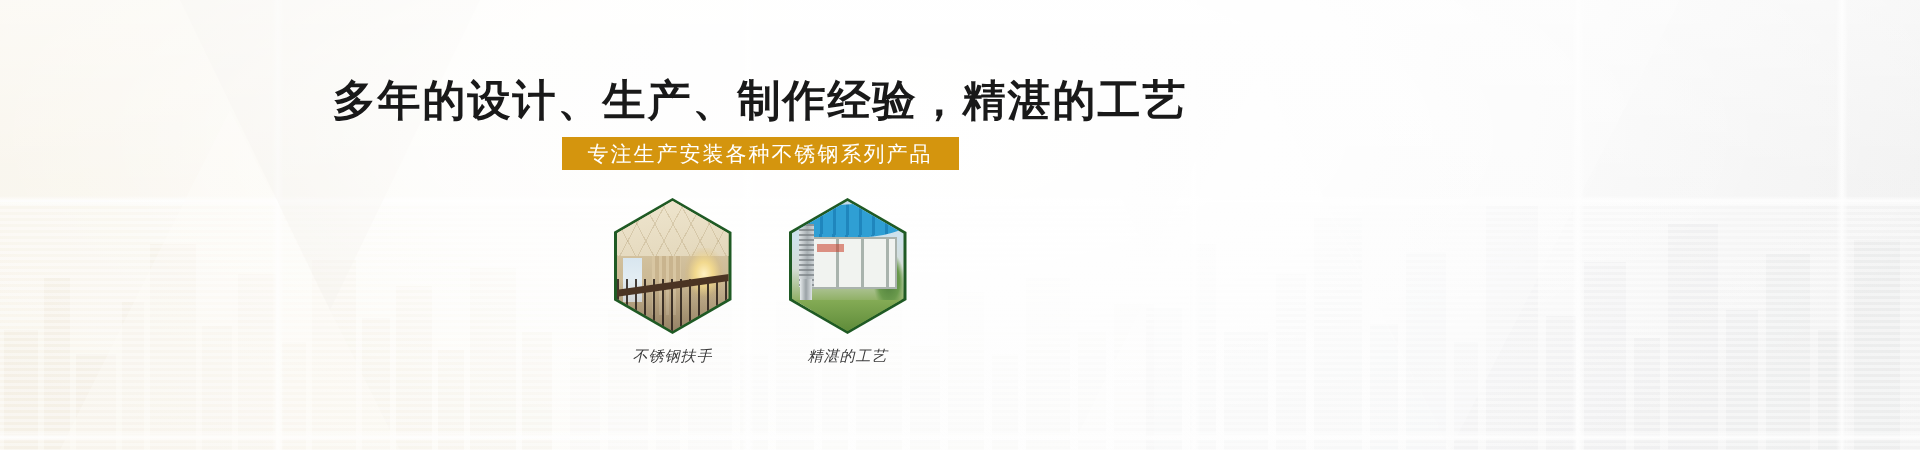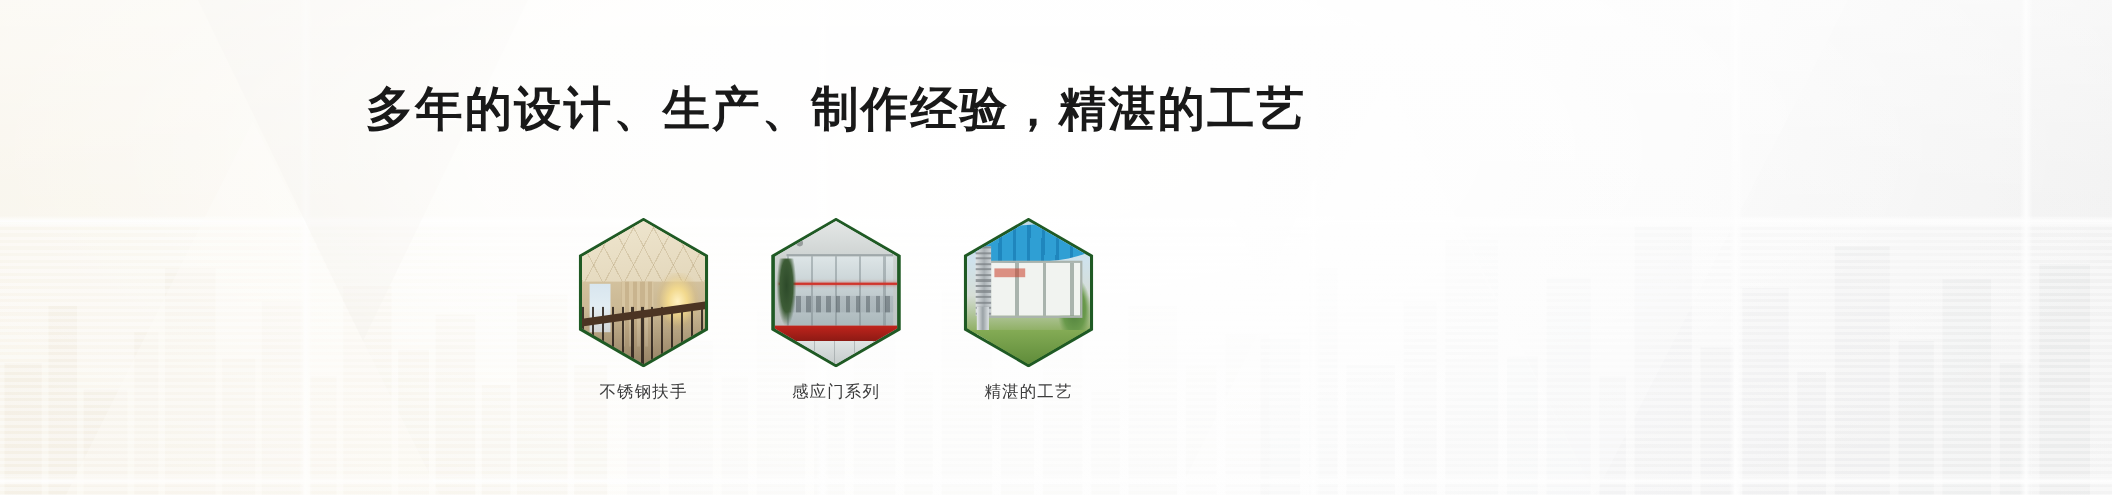--- a/index.html
+++ b/index.html
@@ -173,20 +173,21 @@
 
   
 
   .cards {
     position: absolute;
     top: 198px;
     left: 0; right: 0;
     display: flex;
     justify-content: center;
     gap: 57px;
+    font-style: italic;
   }
 
   .card {
     width: 118px;
     display: flex;
     flex-direction: column;
     align-items: center;
   }
 
   .hex-outer {
@@ -456,55 +457,42 @@
   <div class="ray ray-d"></div>
   <div class="ray ray-e"></div>
 
   <div class="veil"></div>
   <div class="veil2"></div>
 
   <div class="content">
 
     <div class="headline">多年的设计、生产、制作经验，精湛的工艺</div>
 
+    <div class="subtitle-wrap">
+      <span class="subtitle">专注生产安装各种不锈钢系列产品</span>
+    </div>
 
     <div class="cards">
 
       <div class="card">
         <div class="hex-outer">
           <div class="hex-inner">
             <div class="hex-art art-handrail">
               <div class="ceiling"></div>
               <div class="window"></div>
               <div class="curtain"></div>
               <div class="chandelier"></div>
               <div class="rail"></div>
             </div>
           </div>
         </div>
         <div class="card-label">不锈钢扶手</div>
       </div>
 
 
-      <div class="card">
-        <div class="hex-outer">
-          <div class="hex-inner">
-            <div class="hex-art art-door">
-              <div class="soffit"></div>
-              <div class="glass"></div>
-              <div class="skyline-strip"></div>
-              <div class="laser"></div>
-              <div class="plant"></div>
-              <div class="carpet"></div>
-              <div class="floor"></div>
-            </div>
-          </div>
-        </div>
-        <div class="card-label">感应门系列</div>
-      </div>
 
       <div class="card">
         <div class="hex-outer">
           <div class="hex-inner">
             <div class="hex-art art-board">
               <div class="trees"></div>
               <div class="canopy"></div>
               <div class="panel"></div>
               <div class="post-mesh"></div>
               <div class="post-shaft"></div>

